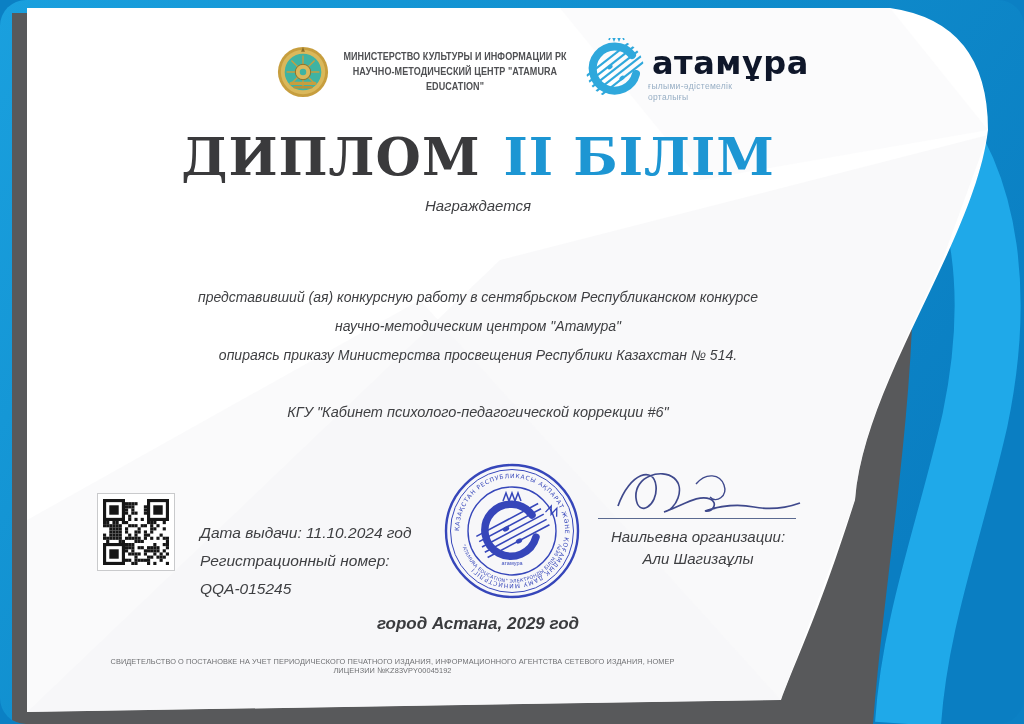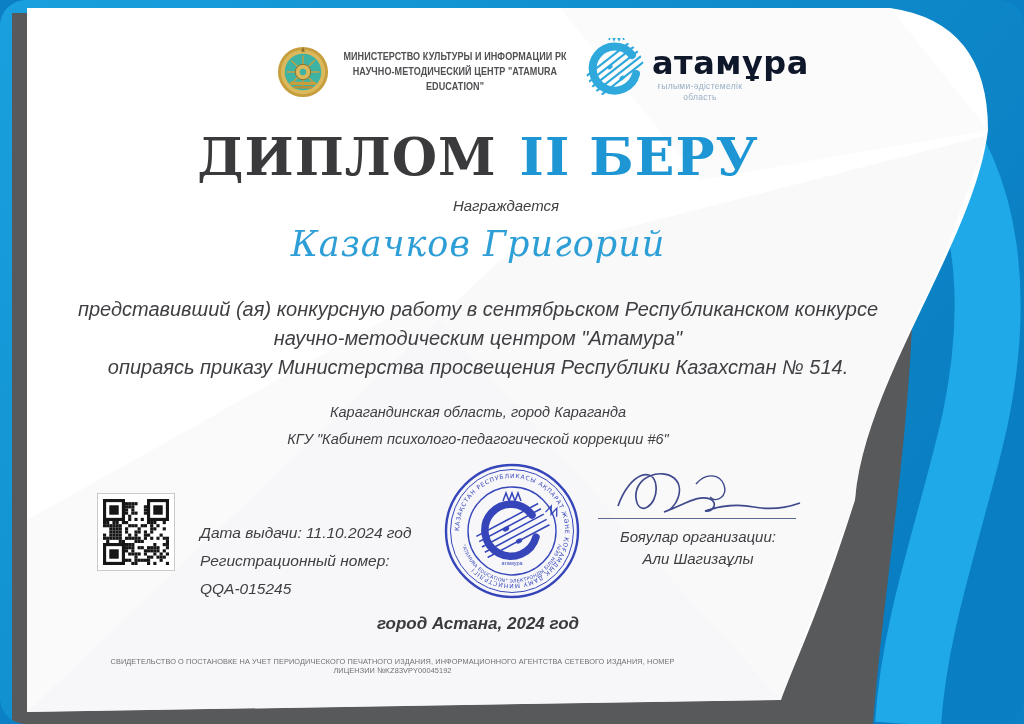--- a/index.html
+++ b/index.html
@@ -9,29 +9,29 @@
   .abs{position:absolute;}
   .center{text-align:center;}
   .it{font-style:italic;}
   
   .ministry{left:322px;top:49px;width:266px;color:#4f5053;font-weight:700;
             font-size:10.5px;line-height:15px;transform:scaleX(.86);transform-origin:center;
             letter-spacing:.1px;}
   .wordmark{left:652px;top:44px;font-family:"DejaVu Sans",sans-serif;font-weight:700;
             font-size:32px;color:#0f172a;letter-spacing:.5px;text-align:center;}
   .logo-sub{left:648px;top:81px;width:104px;color:#97aec4;font-size:8.5px;line-height:11px;
-            text-align:center;letter-spacing:.3px;}
+            letter-spacing:.3px;}
   
   .titlebar{left:0;top:126px;width:956px;display:flex;justify-content:center;gap:23px;
             font-family:"DejaVu Serif",serif;font-weight:700;font-size:52px;letter-spacing:1px;}
   .t-dark{color:#3a3a3c;} .t-blue{color:#1d96d3;}
-  .awarded{left:0;top:197px;width:956px;font-size:15px;color:#3e3f42;padding-left:28px;}
+  .awarded{left:0;top:197px;width:956px;font-size:15px;color:#3e3f42;}
   .recipient{left:0;top:224px;width:956px;font-family:"DejaVu Serif",serif;font-style:italic;
              font-size:35px;color:#2e9fd6;letter-spacing:1px;}
-  .bodylines{left:0;top:283px;width:956px;font-size:20px;line-height:29px;color:#3e3f42;margin-top:12px;}
+  .bodylines{left:0;top:283px;width:956px;font-size:14px;line-height:29px;color:#3e3f42;}
   .detaillines{left:0;top:399px;width:956px;font-size:14.5px;line-height:27px;color:#3e3f42;}
   
   .qr{left:97px;top:493px;width:78px;height:78px;background:#fff;border:1px solid #c9cacc;
       box-sizing:border-box;padding:5px;}
   .issue{left:200px;top:499px;width:300px;font-size:15.5px;line-height:28px;color:#3e3f42;margin-top:20px;}
   
   .sigline{left:598px;top:518px;width:198px;border-bottom:1.5px solid #5b6a90;}
   .sigrole{left:598px;top:528px;width:200px;font-size:15px;color:#3e3f42;}
   .signame{left:598px;top:550px;width:200px;font-size:15px;color:#3e3f42;}
   .city{left:0;top:614px;width:956px;font-weight:700;font-size:17px;color:#3a3b3e;}
@@ -108,39 +108,37 @@
     </g>
     <path d="M 17,-14 A 22,22 0 1 0 21,5" fill="none" stroke="#2fa8dc" stroke-width="8" stroke-linecap="round"></path>
     <path d="M -6,-29 l2.5,-6 2.5,6 2.5,-6 2.5,6 2.5,-6 2.5,6" fill="none" stroke="#2fa8dc" stroke-width="1.6"></path>
     <ellipse cx="-5" cy="-2" rx="3" ry="2" transform="rotate(-38 -5 -2)" fill="#2fa8dc"></ellipse>
     <ellipse cx="7" cy="9" rx="3" ry="2" transform="rotate(-38 7 9)" fill="#2fa8dc"></ellipse>
   </svg>
 
   <div class="abs wordmark">атамұра</div>
   <div class="abs logo-sub">
     <div>ғылыми-әдістемелік</div>
-    <div>область</div>
+    <div>орталығы</div>
   </div>
 
   <div class="abs titlebar">
     <span class="t-dark">ДИПЛОМ</span>
-    <span class="t-blue">II БЕРУ</span>
+    <span class="t-blue">II БІЛІМ</span>
   </div>
   <div class="abs awarded center it">Награждается</div>
 
-  <div class="abs recipient center">Казачков Григорий</div>
 
   <div class="abs bodylines center it">
     <div>представивший (ая) конкурсную работу в сентябрьском Республиканском конкурсе</div>
     <div>научно-методическим центром "Атамура"</div>
     <div>опираясь приказу Министерства просвещения Республики Казахстан № 514.</div>
   </div>
 
   <div class="abs detaillines center it">
-    <div>Карагандинская область, город Караганда</div>
     <div>КГУ "Кабинет психолого-педагогической коррекции #6"</div>
   </div>
 
   <div class="abs qr">
     <svg id="qrsvg" width="66" height="66" viewBox="0 0 21 21">
         <rect x="7" y="1" width="1" height="1" fill="#161616"></rect>
         <rect x="8" y="1" width="1" height="1" fill="#161616"></rect>
         <rect x="9" y="1" width="1" height="1" fill="#161616"></rect>
         <rect x="10" y="1" width="1" height="1" fill="#161616"></rect>
         <rect x="7" y="2" width="1" height="1" fill="#161616"></rect>
@@ -333,19 +331,19 @@
     <ellipse cx="7" cy="10" rx="3.4" ry="2.2" transform="rotate(-28 7 10)" fill="#2638b5"></ellipse>
     <text x="0" y="34" text-anchor="middle" font-size="5.5" fill="#2638b5">атамура</text>
   </svg>
 
   <svg class="abs" style="left:600px;top:464px" width="210" height="58" viewBox="0 0 210 58">
     <path d="M 18,42 C 30,8 54,2 56,22 C 58,42 38,54 36,34 C 34,12 62,4 74,14 C 86,24 76,46 64,48
              C 82,42 98,30 110,35 C 118,38 114,48 105,47 C 120,42 138,40 154,43 C 170,46 186,44 200,39" fill="none" stroke="#2a3580" stroke-width="1.7" opacity="0.9"></path>
     <path d="M 96,20 C 106,8 120,10 124,21 C 128,32 116,40 110,33" fill="none" stroke="#2a3580" stroke-width="1.4" opacity="0.9"></path>
   </svg>
   <div class="abs sigline"></div>
-  <div class="abs sigrole center it">Бояулар организации:</div>
+  <div class="abs sigrole center it">Наильевна организации:</div>
   <div class="abs signame center it">Али Шагизаұлы</div>
 
-  <div class="abs city center it">город Астана, 2024 год</div>
+  <div class="abs city center it">город Астана, 2029 год</div>
   <div class="abs license">СВИДЕТЕЛЬСТВО О ПОСТАНОВКЕ НА УЧЕТ ПЕРИОДИЧЕСКОГО ПЕЧАТНОГО ИЗДАНИЯ, ИНФОРМАЦИОННОГО АГЕНТСТВА СЕТЕВОГО ИЗДАНИЯ, НОМЕР ЛИЦЕНЗИИ №KZ83VPY00045192</div>
 
 </div>
 
 </body></html>

